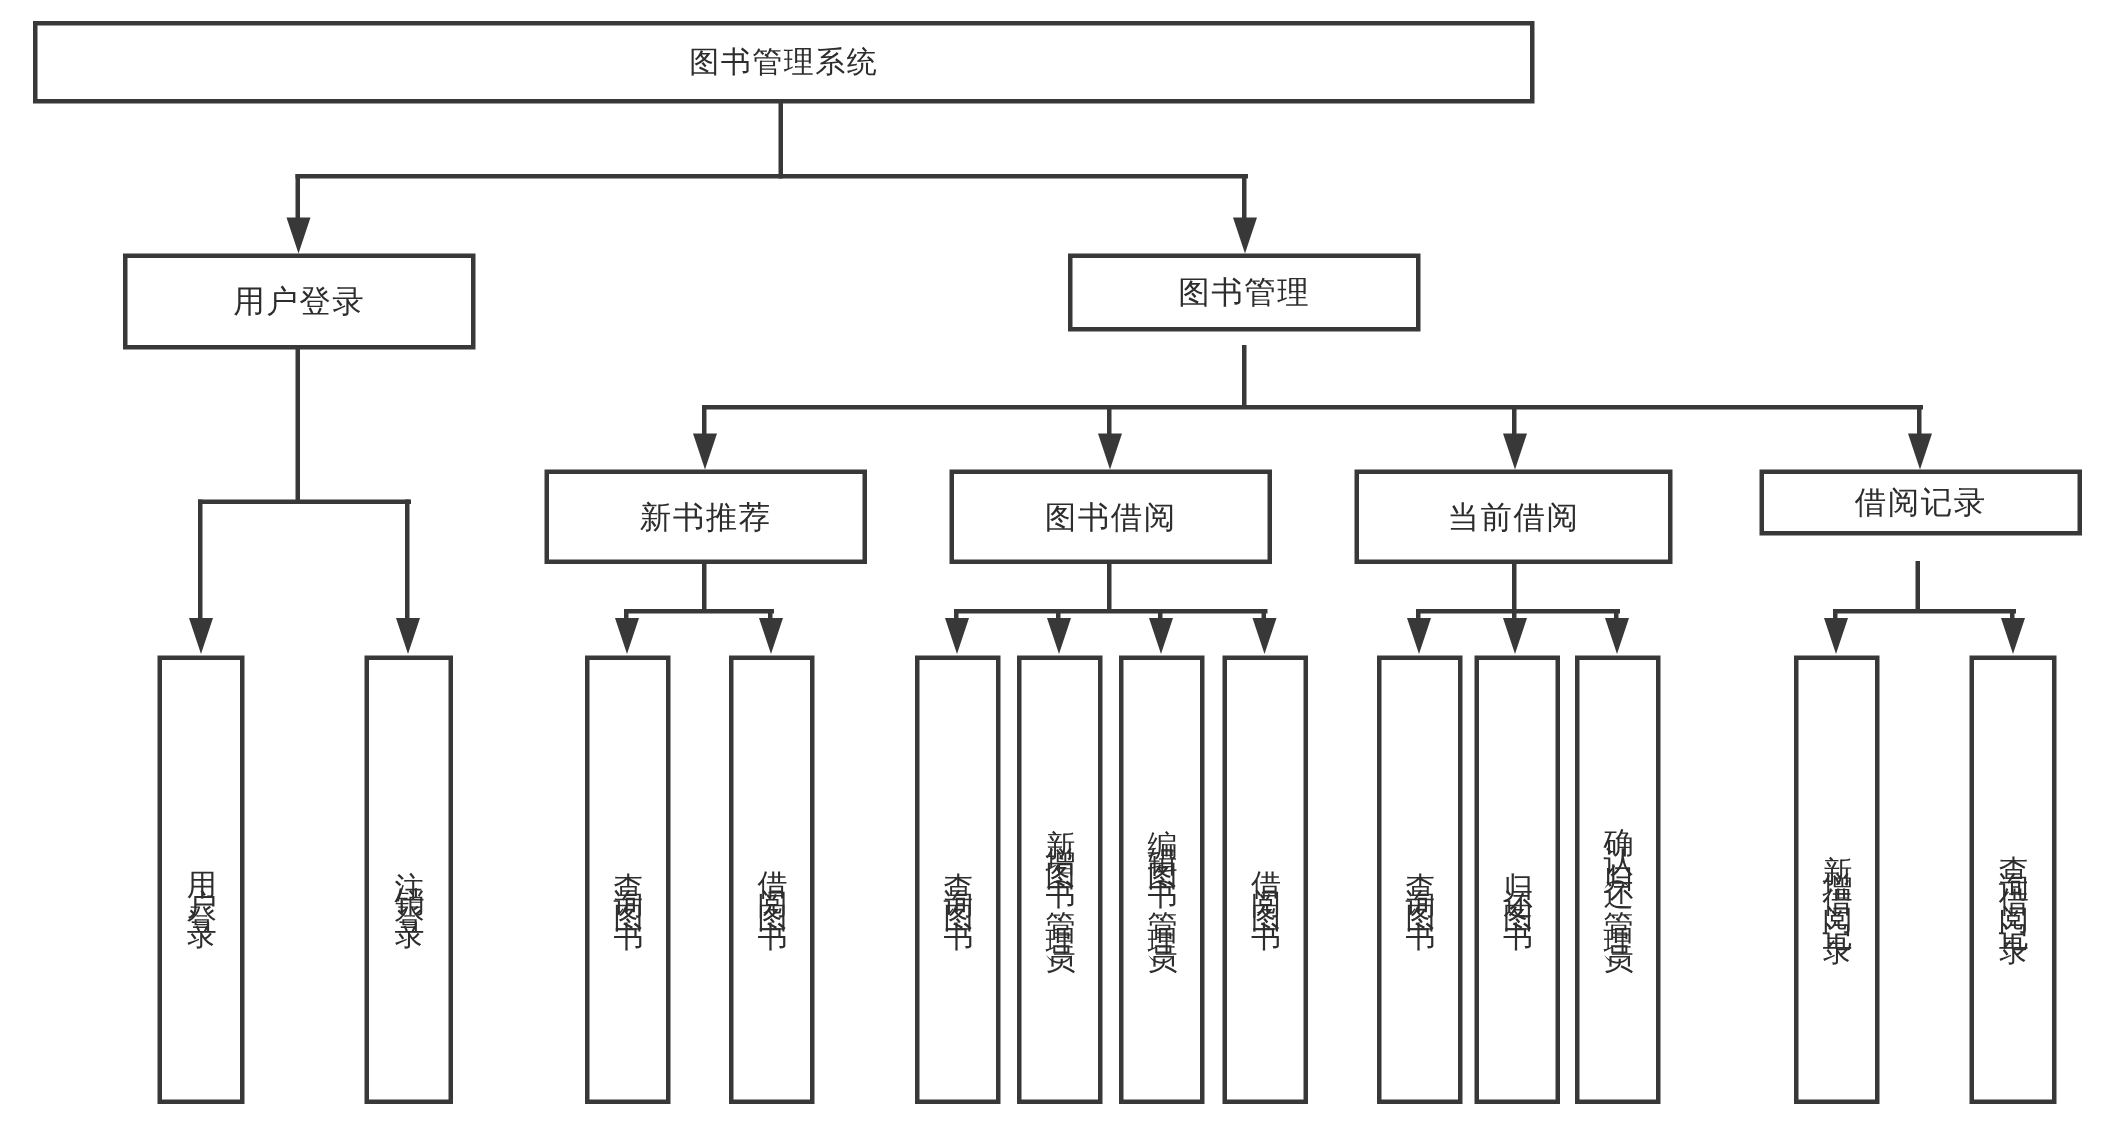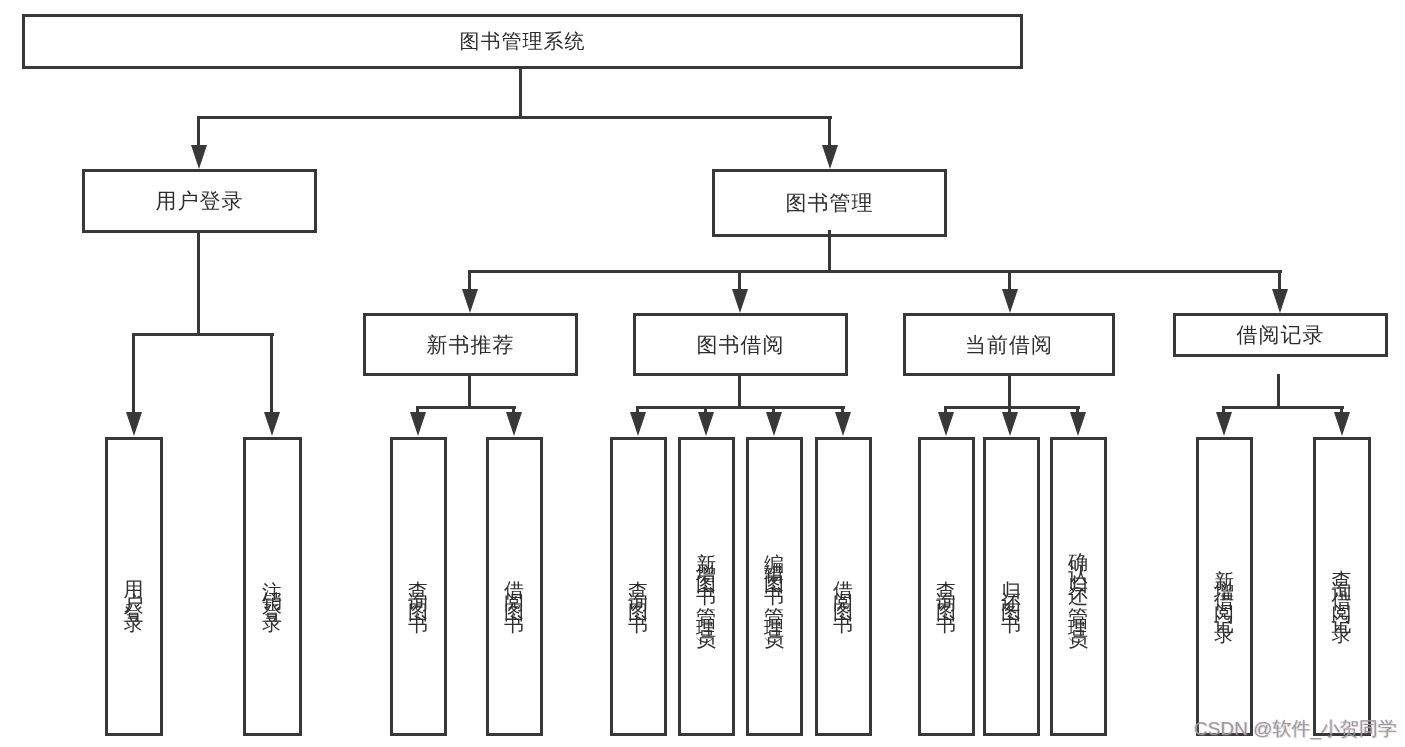--- a/index.html
+++ b/index.html
@@ -44,21 +44,21 @@
   }
 </style>
 </head>
 <body>
 
 <div class="canvas">
 
   <div class="box hbox rootbox" style="left:22px;top:14px;width:1001px;height:55px">图书管理系统</div>
 
   <div class="box hbox" style="left:82px;top:169px;width:235px;height:64px">用户登录</div>
-  <div class="box hbox" style="left:712px;top:169px;width:235px;height:68px">图书管理</div>
+  <div class="box hbox" style="left:712px;top:169px;width:235px;height:52px">图书管理</div>
 
   <div class="box hbox" style="left:363px;top:313px;width:215px;height:63px">新书推荐</div>
   <div class="box hbox" style="left:633px;top:313px;width:215px;height:63px">图书借阅</div>
   <div class="box hbox" style="left:903px;top:313px;width:212px;height:63px">当前借阅</div>
   <div class="box hbox" style="left:1173px;top:313px;width:215px;height:44px">借阅记录</div>
 
   <div class="box leaf" style="left:105px;top:437px;width:58px;height:299px">用户登录</div>
   <div class="box leaf" style="left:243px;top:437px;width:59px;height:299px">注销登录</div>
 
   <div class="box leaf" style="left:390px;top:437px;width:57px;height:299px">查询图书</div>
@@ -128,14 +128,13 @@
   <div class="vline" style="left:1076px;top:406px;height:9px"></div>
   <div class="arrow" style="left:1070px;top:412px"></div>
 
   <div class="vline" style="left:1277px;top:374px;height:34px"></div>
   <div class="hline" style="left:1222px;top:406px;width:122px"></div>
   <div class="vline" style="left:1222px;top:406px;height:9px"></div>
   <div class="arrow" style="left:1216px;top:412px"></div>
   <div class="vline" style="left:1340px;top:406px;height:9px"></div>
   <div class="arrow" style="left:1334px;top:412px"></div>
 
-  <div class="watermark">CSDN @软件_小贺同学</div>
 </div>
 
 </body></html>

